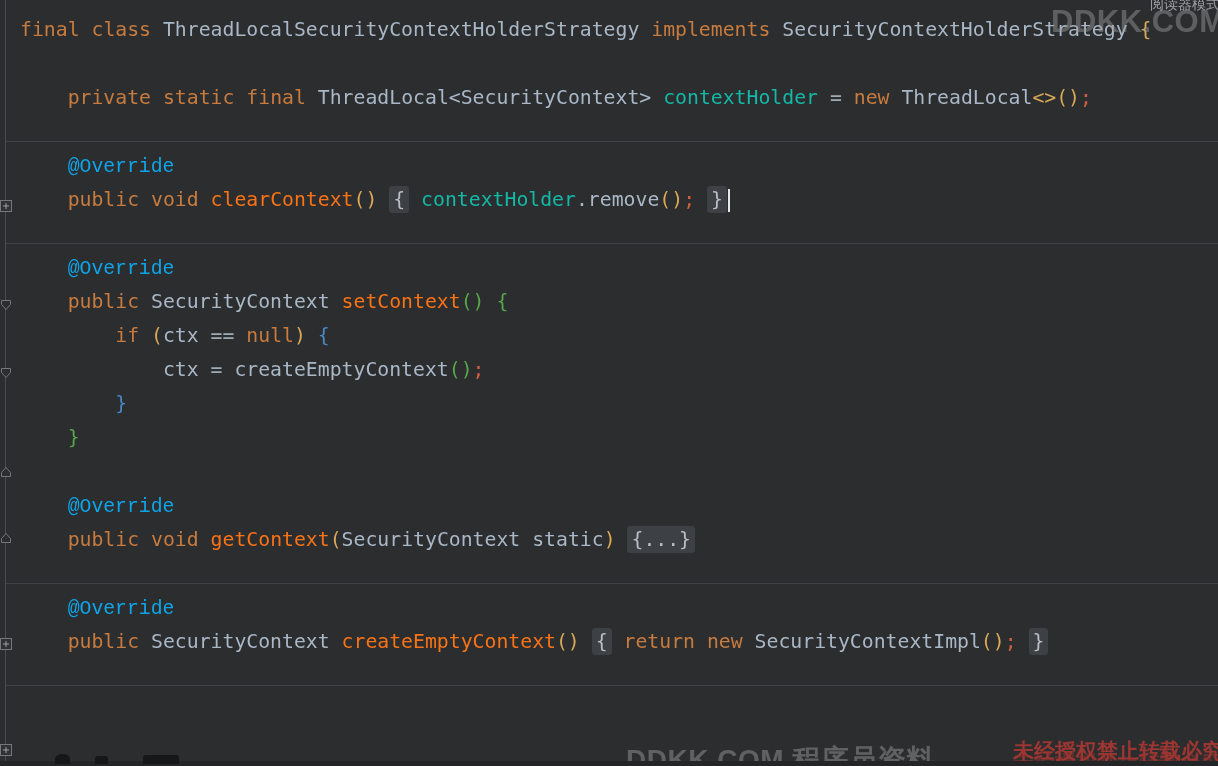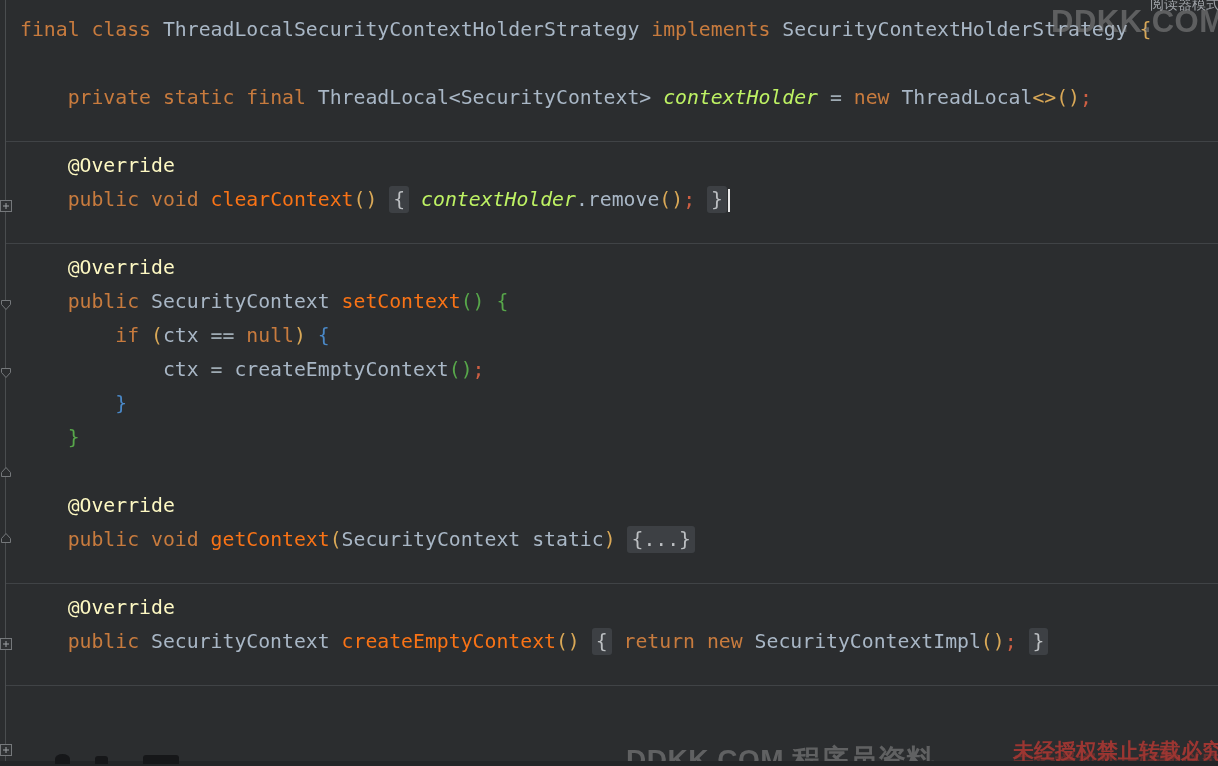--- a/index.html
+++ b/index.html
@@ -12,22 +12,22 @@
   
   .gutter-line{position:absolute;left:5px;top:0;width:1px;height:766px;background:#4a4d4f;}
   .fold-marker{position:absolute;left:0;width:12px;height:12px;}
   
   .surface{position:absolute;left:0;top:0;right:0;bottom:0;padding:13px 0 0 20px;}
   .code-line{height:34px;line-height:34px;white-space:pre;}
   .tk-kw{color:#c87b3e;}
   .tk-id{color:#a9b7c6;}
   .tk-op{color:#9fabb4;}
   .tk-mname{color:#f97316;font-weight:normal;}
-  .tk-ann{color:#fef9c3;}
-  .tk-field{color:#bef264;font-style:italic;}
+  .tk-ann{color:#0ea5e9;font-family:Liberation Mono, monospace;}
+  .tk-field{color:#14b8a6;}
   .tk-b1{color:#d9a857;}
   .tk-b2{color:#57a64a;}
   .tk-b3{color:#4a88c7;}
   .tk-sc{color:#ce5f43;}
   .tk-chip{background:#3d4044;color:#bcbfc2;border-radius:3px;padding:2px 4px;}
   .caret{display:inline-block;width:2px;height:23px;background:#e9e9e9;vertical-align:middle;margin-left:1px;}
   
   .sep{position:absolute;left:5px;right:0;height:1px;background:#404346;}
   .sep1{top:141px;} .sep2{top:243px;} .sep3{top:583px;} .sep4{top:685px;}
   

